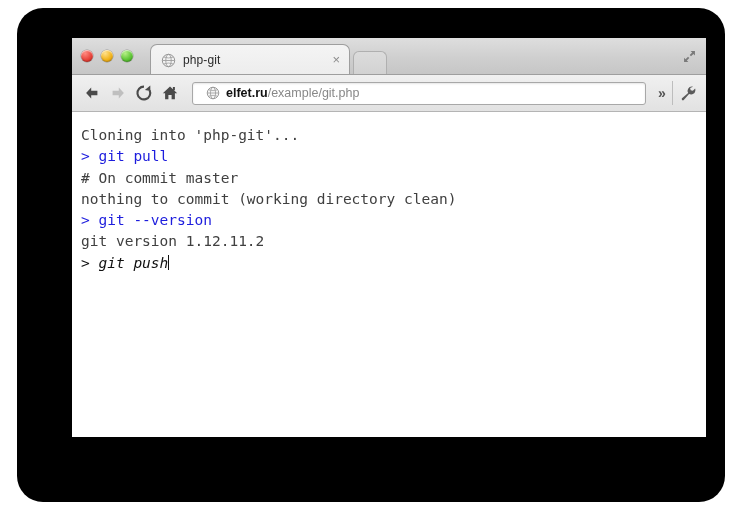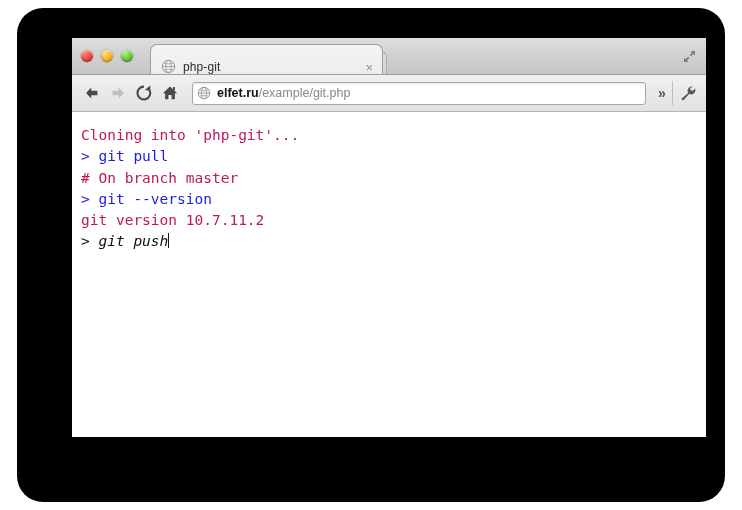--- a/index.html
+++ b/index.html
@@ -63,29 +63,29 @@
   }
   .light.red    { background: radial-gradient(circle at 35% 28%, #ff8a80 0%, #e8453c 55%, #bb2018 100%); }
   .light.yellow { background: radial-gradient(circle at 35% 28%, #ffe08a 0%, #f2b41c 55%, #c98a06 100%); }
   .light.green  { background: radial-gradient(circle at 35% 28%, #b6ef86 0%, #5fc636 55%, #37961b 100%); }
 
   
   #tab-active {
     position: absolute;
     left: 78px;
     top: 6px;
-    width: 233px;
+    width: 200px;
     height: 30px;
     background: linear-gradient(to bottom, #f4f4f4 0%, #ededed 100%);
     border: 1px solid #9e9e9e;
     border-bottom: none;
     border-radius: 7px 7px 0 0;
     box-sizing: border-box;
     display: flex;
-    align-items: flex-end;
+    align-items: flex-start;
     padding: 8px 6px 0 10px;
   }
   #tab-active::before,
   #tab-active::after {
     content: "";
     position: absolute;
     bottom: -1px;
     width: 12px;
     height: 12px;
     background: transparent;
@@ -161,21 +161,21 @@
   #omnibox {
     flex: 1 1 auto;
     height: 23px;
     margin: 0 6px 0 8px;
     background: #ffffff;
     border: 1px solid #a8a8a8;
     border-radius: 3px;
     box-shadow: inset 0 1px 2px rgba(0,0,0,0.10);
     display: flex;
     align-items: center;
-    padding: 0 4px;
+    padding: 0 13px;
     box-sizing: border-box;
     cursor: text;
   }
   .omni-favicon {
     width: 14px;
     height: 14px;
     flex: 0 0 14px;
     margin-right: 6px;
   }
   .url-text {
@@ -210,21 +210,21 @@
     height: 324px;
     padding: 13px 0 0 9px;
     box-sizing: border-box;
     overflow: hidden;
   }
   .term-line {
     font-family: "DejaVu Sans Mono", "Liberation Mono", monospace;
     font-size: 14.5px;
     line-height: 21.3px;
     white-space: pre;
-    color: #be185d;
+    color: #404040;
     letter-spacing: 0px;
   }
   .term-line.cmd { color: #1d1ddd; }
   .term-line.typing { color: #111111; font-style: italic; }
   .caret {
     display: inline-block;
     width: 1px;
     height: 15px;
     background: #111111;
     vertical-align: -2px;
@@ -315,21 +315,22 @@
         <svg width="17" height="17" viewBox="0 0 18 18">
           <path d="M12.6 1.6 a4.6 4.6 0 0 0 -4.0 6.9 L2.1 14.0 a1.4 1.4 0 0 0 1.9 2.0 L9.6 9.5 a4.6 4.6 0 0 0 6.7 -4.2 a4.6 4.6 0 0 0 -0.3 -1.6 L13.6 6.1 L11.3 5.6 L10.7 3.3 L13.8 1.8 a4.6 4.6 0 0 0 -1.2 -0.2 z" fill="#5a5a5a"></path>
         </svg>
       </div>
     </div>
 
     <div id="page-content">
       <div id="terminal-lines">
           <div class="term-line out">Cloning into 'php-git'...</div>
           <div class="term-line cmd">&gt; git pull</div>
-          <div class="term-line out"># On branch master</div>
+          <div class="term-line out"># On commit master</div>
+          <div class="term-line out">nothing to commit (working directory clean)</div>
           <div class="term-line cmd">&gt; git --version</div>
-          <div class="term-line out">git version 10.7.11.2</div>
+          <div class="term-line out">git version 1.12.11.2</div>
           <div class="term-line typing">&gt; git push<span class="caret"></span></div>
         </div>
     </div>
 
   </div>
 </div>
 
 </body></html>

